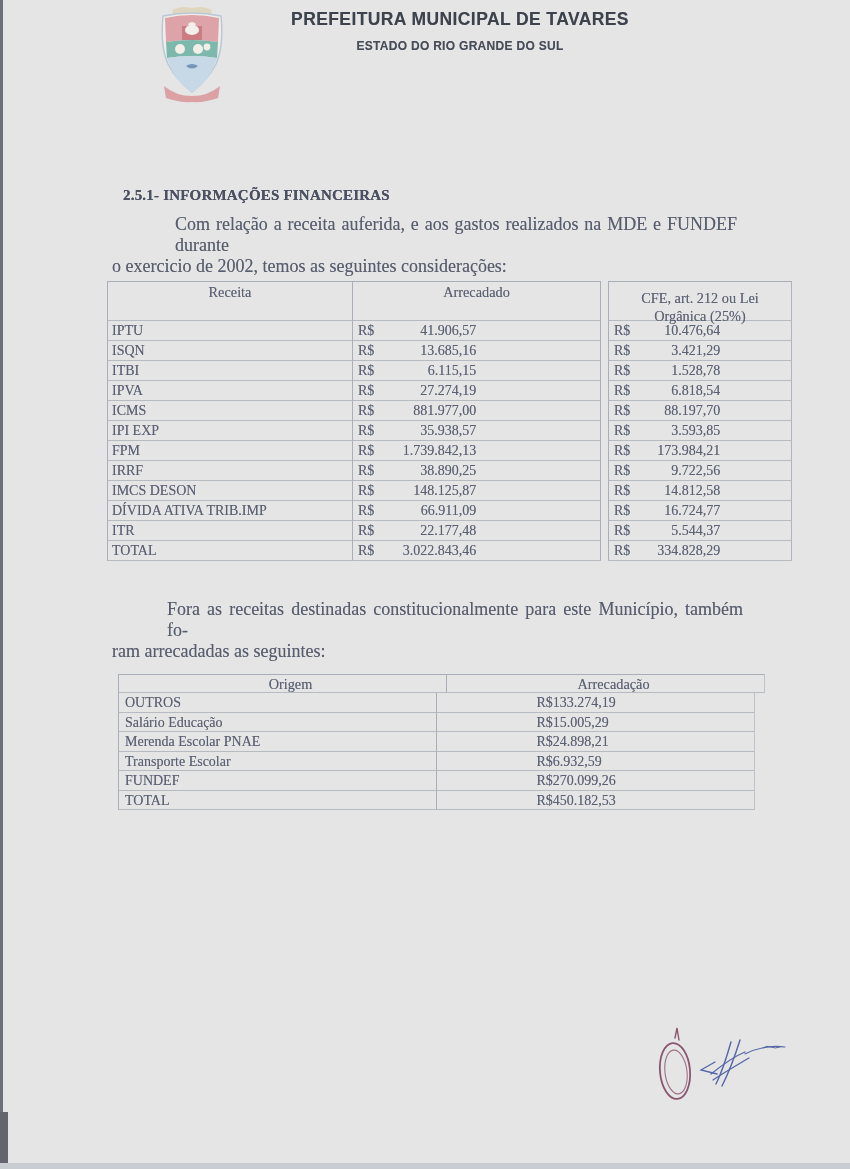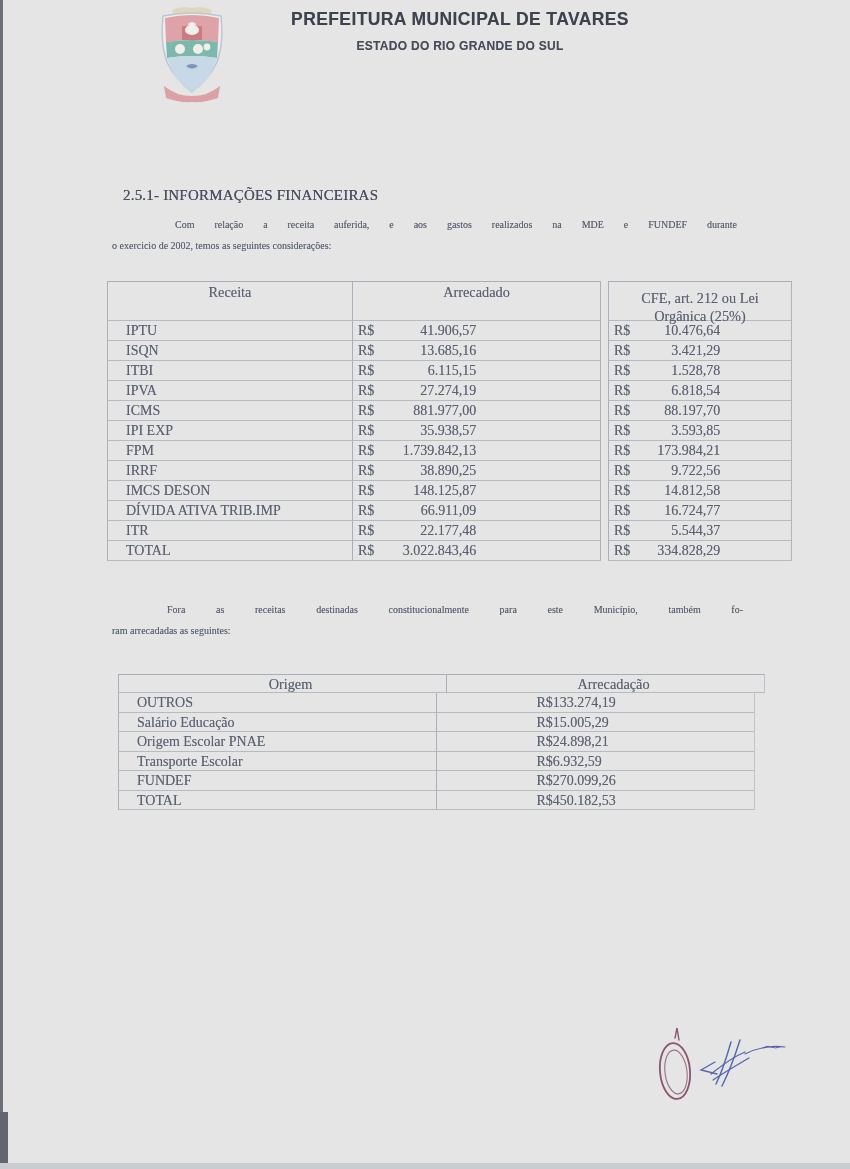--- a/index.html
+++ b/index.html
@@ -20,64 +20,64 @@
   .crest { position:absolute; left:146px; top:2px; }
   .head-titles {
     position:absolute; left:240px; top:9px; width:440px; text-align:center;
     font-family:"Liberation Sans", sans-serif; font-weight:bold;
   }
   .head-title { font-size:17.5px; letter-spacing:.4px; color:#3d434d; }
   .head-sub   { font-size:12px; letter-spacing:.3px; color:#464c58; margin-top:9px; }
 
   .sec-title {
     position:absolute; left:123px; top:187px;
-    font-weight:normal; font-size:15px; letter-spacing:.2px; color:#4a5162;
+    font-weight:bold; font-size:15px; letter-spacing:.2px; color:#4a5162;
     text-shadow:0 0 .5px #4a5162;
   }
 
-  .para { position:absolute; font-size:10px; line-height:21px; color:#565d6d; }
+  .para { position:absolute; font-size:18px; line-height:21px; color:#565d6d; }
   .p1 { left:112px; top:214px; width:630px; }
   .p1 .l1 { margin-left:63px; width:562px; text-align:justify; text-align-last:justify; }
   .p2 { left:112px; top:599px; width:634px; }
   .p2 .l1 { margin-left:55px; width:576px; text-align:justify; text-align-last:justify; }
 
   
   .t1 {
     position:absolute; left:107px; top:281px;
     display:grid;
     grid-template-columns:245px 249px 7px 184px;
     grid-template-rows:40px repeat(12, 20px);
     font-size:14px; color:#5a6173;
   }
   .t1 .hd { font-size:14.3px; text-align:center; padding-top:2px; color:#5a6173; }
   .t1 .c1 { border-left:1px solid #a9afb8; border-bottom:1px solid #b6bac1; }
   .t1 .c2 { border-left:1px solid #a9afb8; border-right:1px solid #a9afb8; border-bottom:1px solid #b6bac1; }
   .t1 .c3 { border-left:1px solid #a9afb8; border-right:1px solid #b0b5bd; border-bottom:1px solid #b6bac1; }
   .t1 .top { border-top:1px solid #a9afb8; }
   .t1 .gap { border:none; }
-  .t1 .lbl { padding-left:18px; line-height:19.5px; white-space:nowrap; }
+  .t1 .lbl { padding-left:4px; line-height:19.5px; white-space:nowrap; }
   .t1 .cfe-h { line-height:18px; padding-top:7px; }
   .money { display:flex; line-height:19.5px; }
   .money .cur { padding-left:5px; }
   .t1 .c2 .val { width:98px; margin-left:4px; text-align:right; }
   .t1 .c3 .val { width:86px; margin-left:4px; text-align:right; }
 
   
   .t2 {
     position:absolute; left:118px; top:674px;
     display:grid;
     grid-template-columns:328px 319px;
     grid-template-rows:19px repeat(6, 19.5px);
     font-size:14px; color:#5a6173;
   }
   .t2 .a { border-left:1px solid #a9afb8; border-bottom:1px solid #b6bac1; }
   .t2 .b { border-left:1px solid #a9afb8; border-right:1px solid #bfc3c9; border-bottom:1px solid #b6bac1; }
   .t2 .top { border-top:1px solid #a9afb8; }
   .t2 .hd { text-align:center; line-height:18px; font-size:14.3px;padding-left:16px; }
-  .t2 .lbl { padding-left:18px; line-height:19px; white-space:nowrap; }
+  .t2 .lbl { padding-left:6px; line-height:19px; white-space:nowrap; }
   .money2 { display:flex; justify-content:center; line-height:19px; transform:translateX(-10px); }
   .money2 .inner { display:flex; width:118px; }
   .money2 .val { flex:1; }
 
   .signature { position:absolute; left:645px; top:1024px; }
 
   
   .para, .t1, .t2, .head-titles { text-shadow:0 0 .4px rgba(90,97,115,.55); }
 </style>
 </head>
@@ -279,21 +279,21 @@
       </div>
 
     <div class="a lbl">Salário Educação</div>
     <div class="b money2">
         <span class="inner">
           <span class="cur">R$</span>
           <span class="val">15.005,29</span>
         </span>
       </div>
 
-    <div class="a lbl">Origem Escolar PNAE</div>
+    <div class="a lbl">Merenda Escolar PNAE</div>
     <div class="b money2">
         <span class="inner">
           <span class="cur">R$</span>
           <span class="val">24.898,21</span>
         </span>
       </div>
 
     <div class="a lbl">Transporte Escolar</div>
     <div class="b money2">
         <span class="inner">

